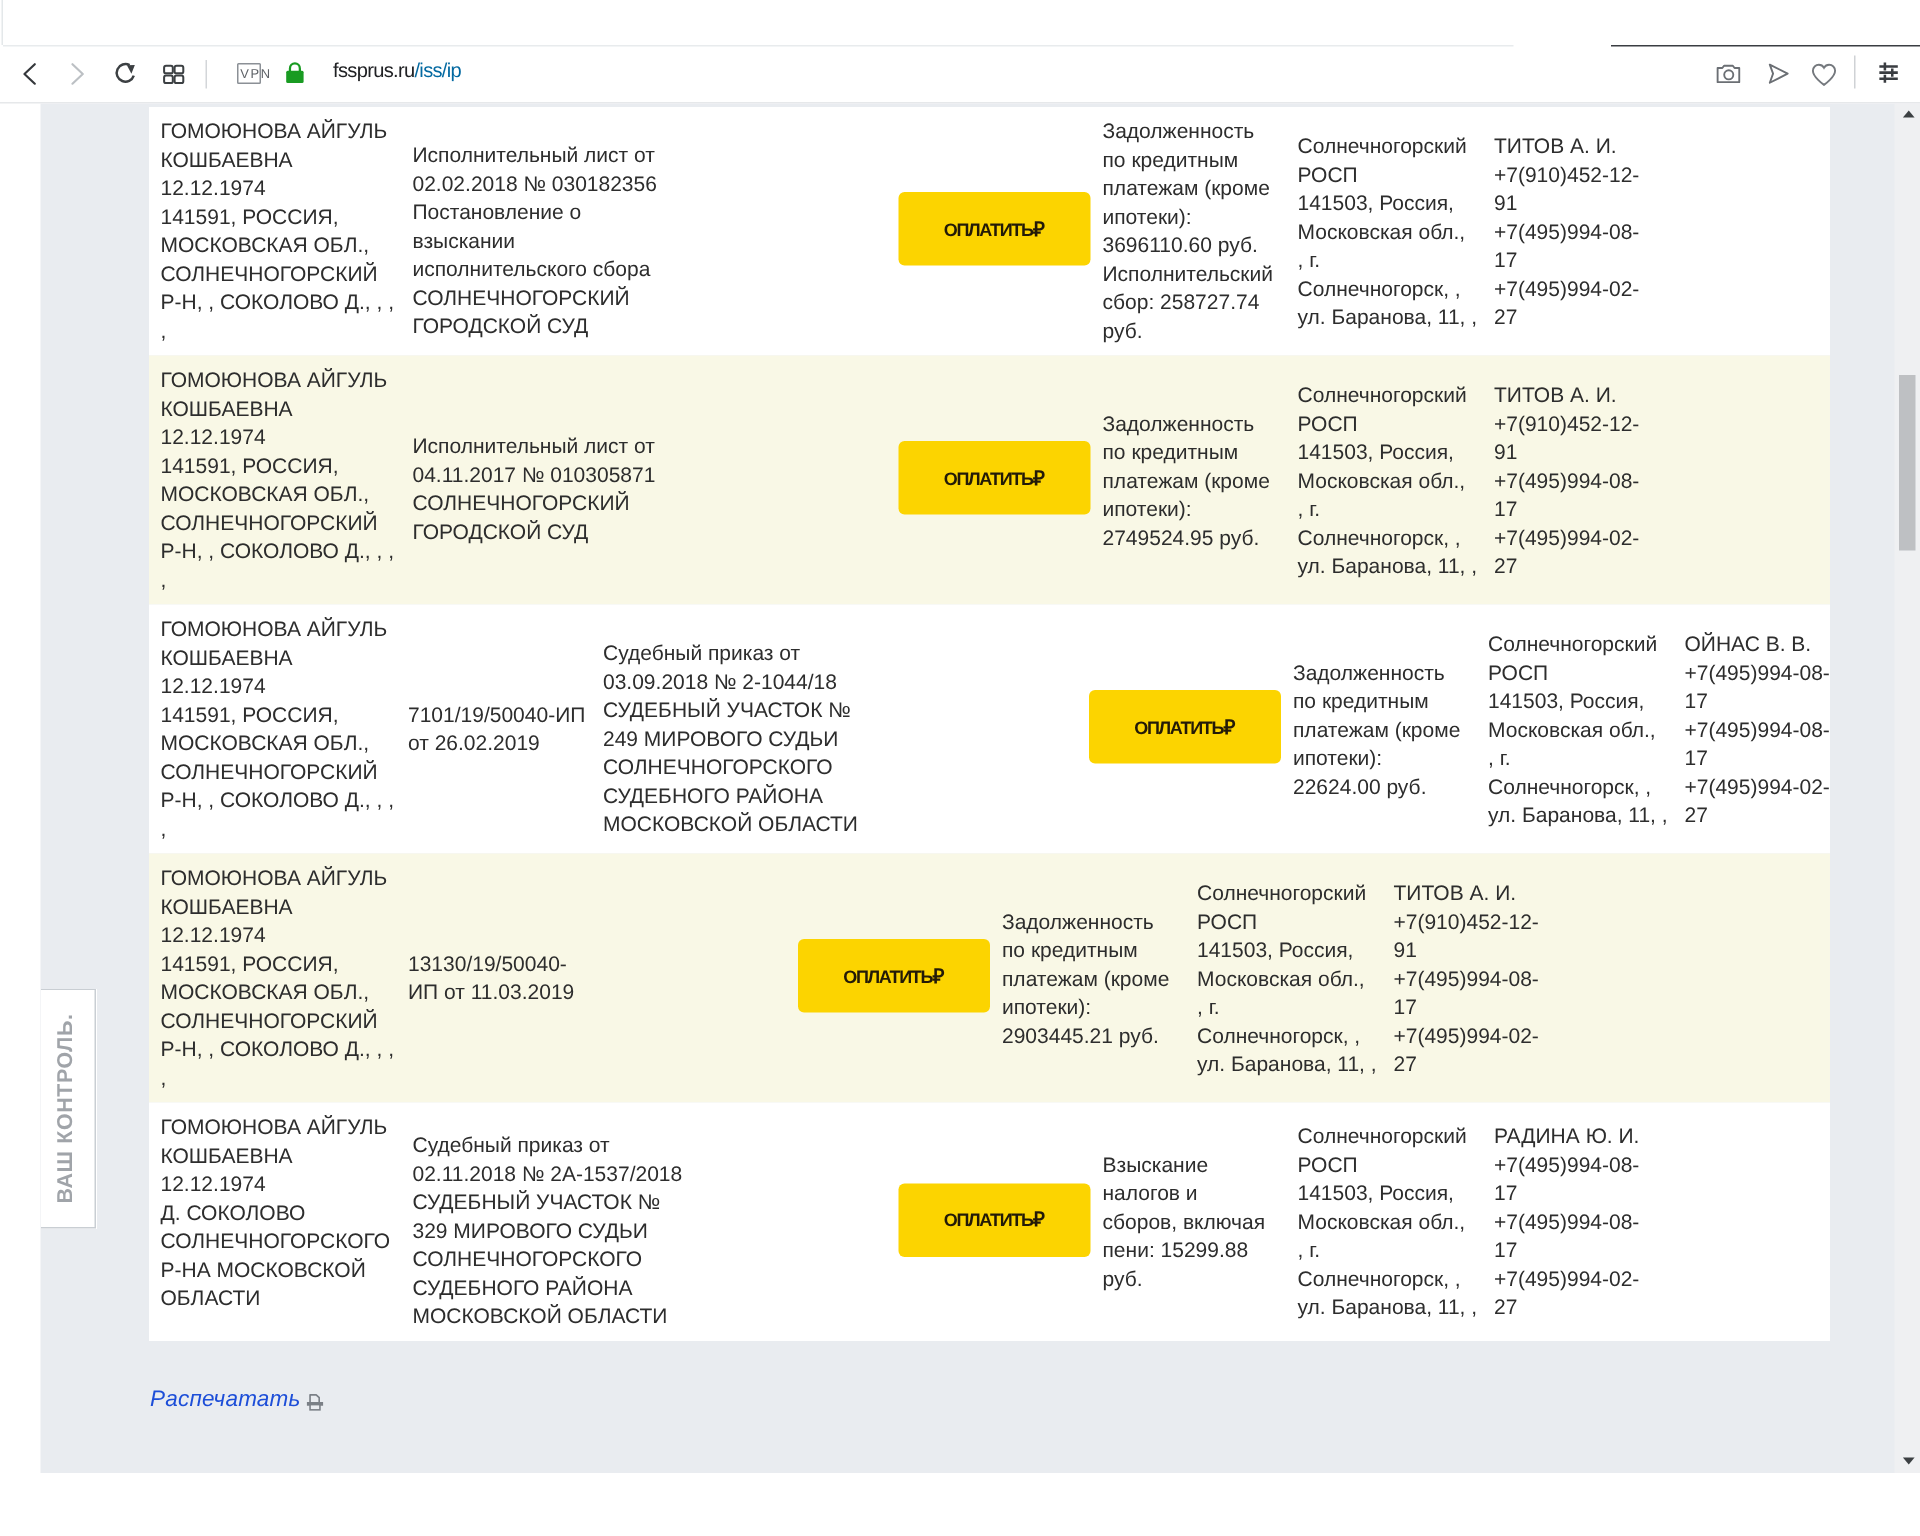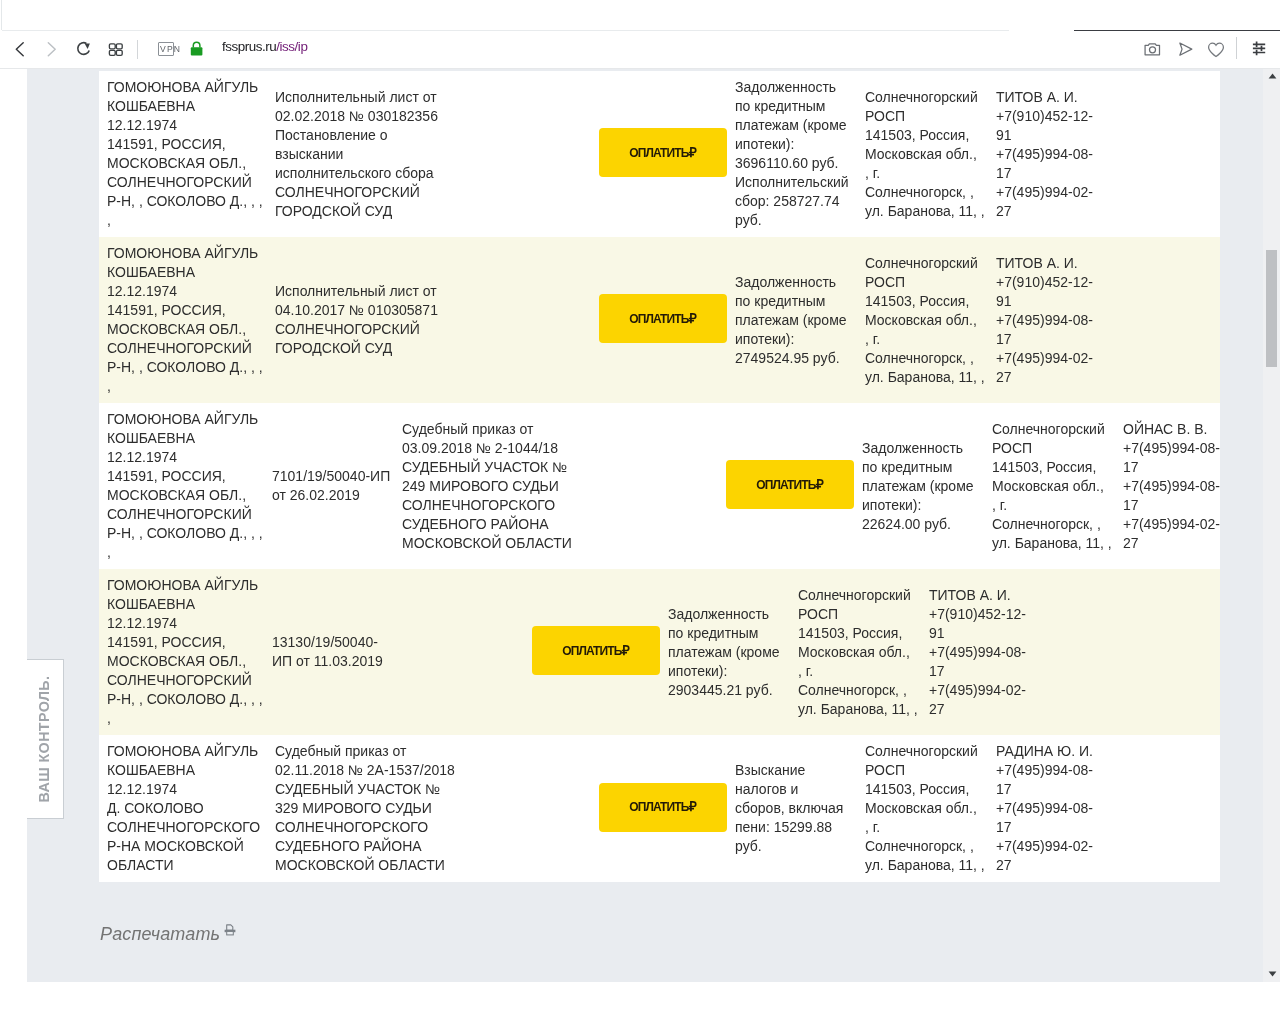--- a/index.html
+++ b/index.html
@@ -13,21 +13,21 @@
 
   
   .tabstrip{position:absolute;left:0;top:0;width:1280px;height:28px;background:#fff;}
   .tabstrip-edge{position:absolute;left:1px;top:0;width:1px;height:30px;background:#e4e8ea;z-index:5;}
   .tabstrip-line{position:absolute;left:2px;top:30px;width:1007px;height:1px;background:#e8ebed;z-index:5;}
   .tab-active-underline{position:absolute;left:1074px;top:30px;width:206px;height:1.3px;background:#3a3d42;z-index:5;}
 
   .toolbar{position:absolute;left:0;top:28px;width:1280px;height:40px;background:#fff;
            border-bottom:1px solid #e6e8ea;}
   .urltext{position:absolute;left:222px;top:11px;font-size:13.4px;letter-spacing:-0.45px;color:#202124;}
-  .urltext .dim{color:#701a75;margin-top:46px;}
+  .urltext .dim{color:#0369a1;margin-top:46px;}
   .vpnbadge{position:absolute;left:158px;top:14px;width:16px;height:14px;border:1px solid #8b9096;
             border-radius:1px;font-size:8.6px;color:#5f6368;text-align:center;line-height:13px;
             letter-spacing:1.1px;text-indent:1.1px;box-sizing:border-box;}
   .tbsep{position:absolute;left:137px;top:12px;width:1px;height:19px;background:#d3d6d9;}
   .tbsep2{position:absolute;left:1236px;top:9px;width:1px;height:22px;background:#cfd2d5;}
   .ic{position:absolute;}
 
   
   .page{position:absolute;left:0;top:69px;width:1263px;height:913px;background:#e9ecf0;overflow:hidden;margin-left:27px;}
   .pagebottomwhite{position:absolute;left:0;top:982px;width:1280px;height:42px;background:#fff;}
@@ -46,34 +46,34 @@
   
   .tablewrap{position:absolute;left:72px;top:2px;width:1121px;}
   .row{display:flex;align-items:stretch;}
   .row.alt{background:#f9f8e6;}
   .row.plain{background:#ffffff;}
   .cell{font-size:14px;line-height:19px;white-space:pre-line;color:#2d2d2d;box-sizing:border-box;
         word-wrap:break-word;overflow-wrap:break-word;}
   .mid{display:flex;align-items:center;}
   .c1{width:168px;padding:7px 0 7px 8px;}
   .c2{width:127px;padding:7px 0 7px 5px;}
-  .c3{width:194px;padding:7px 4px 7px 8px;}
+  .c3{width:194px;padding:19px 4px 7px 8px;}
   .c4{width:266px;padding:8px 0 11px 0;justify-content:flex-end;}
   .c5{width:125px;padding:7px 2px 7px 8px;}
   .c6{width:140px;padding:7px 0 7px 13px;}
   .c7{width:101px;padding:7px 0 7px 4px;}
   .paybtn{width:128px;height:49px;background:#fcd400;border-radius:4px;border:0;
           display:flex;align-items:center;justify-content:center;cursor:pointer;
           font-family:"Liberation Sans",sans-serif;font-size:12px;font-weight:bold;color:#231a07;
           letter-spacing:-0.9px;padding:0;line-height:2px;}
   .paybtn .rub{font-size:13.5px;margin-left:0.5px;letter-spacing:0;}
 
   
-  .printrow{position:absolute;left:73px;top:855px;font-size:18px;font-style:italic;color:#737373;
-            display:flex;align-items:flex-start;gap:4px;letter-spacing:0.15px;}
+  .printrow{position:absolute;left:73px;top:855px;font-size:15px;font-style:italic;color:#1d4ed8;
+            display:flex;align-items:flex-end;gap:4px;letter-spacing:0.15px;}
 </style>
 </head>
 <body>
 
 <div id="root">
 
   <div class="tabstrip">
     <div class="tabstrip-edge"></div>
     <div class="tabstrip-line"></div>
     <div class="tab-active-underline"></div>
@@ -147,21 +147,21 @@
 +7(910)452-12-91
 +7(495)994-08-17
 +7(495)994-02-27</span></div>
   </div>
 
   <div class="row alt">
     <div class="cell c1">ГОМОЮНОВА АЙГУЛЬ КОШБАЕВНА
 12.12.1974
 141591, РОССИЯ, МОСКОВСКАЯ ОБЛ., СОЛНЕЧНОГОРСКИЙ Р-Н, , СОКОЛОВО Д., , ,
 ,</div>
-    <div class="cell c3 mid"><span>Исполнительный лист от 04.10.2017 № 010305871
+    <div class="cell c3 mid"><span>Исполнительный лист от 04.11.2017 № 010305871
 СОЛНЕЧНОГОРСКИЙ ГОРОДСКОЙ СУД</span></div>
     <div class="cell c4 mid">
       <button class="paybtn"><span>ОПЛАТИТЬ</span><span class="rub">₽</span></button>
     </div>
     <div class="cell c5 mid"><span>Задолженность по кредитным платежам (кроме ипотеки): 2749524.95 руб.</span></div>
     <div class="cell c6 mid"><span>Солнечногорский РОСП
 141503, Россия, Московская обл.,
 , г.
 Солнечногорск, ,
 ул. Баранова, 11, , </span></div>

